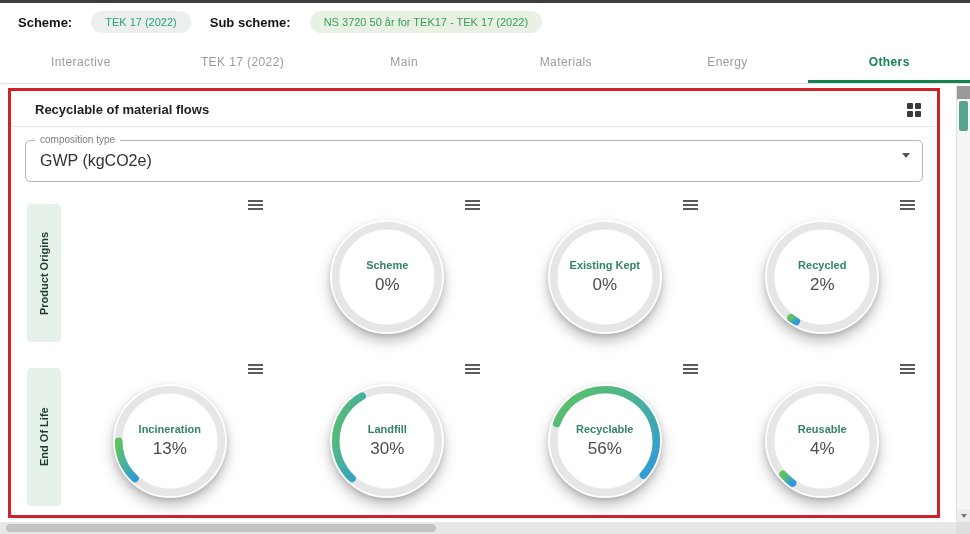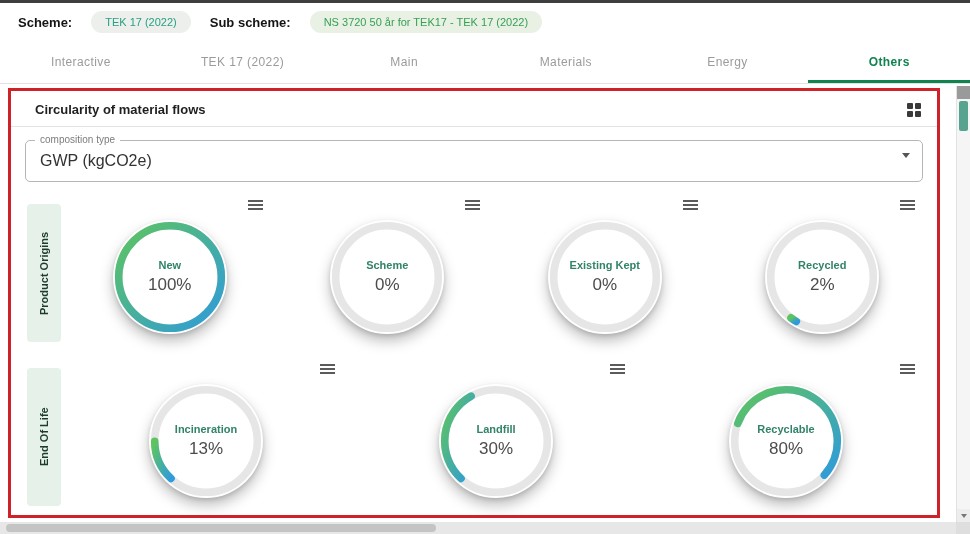--- a/index.html
+++ b/index.html
@@ -112,21 +112,21 @@
     <span class="tab-label">Energy</span>
   </div>
 
   <div class="tab active">
     <span class="tab-label">Others</span>
   </div>
 </nav>
 
 <section class="panel">
   <div class="panel-header">
-    <span class="panel-title">Circularity of material flows</span>
+    <span class="panel-title">Recyclable of material flows</span>
     <span class="grid-icon">
       <svg viewBox="0 0 14 14" width="14" height="14">
         <rect x="0" y="0" width="6" height="6" rx="1" fill="#3a3a3a"></rect>
         <rect x="8" y="0" width="6" height="6" rx="1" fill="#3a3a3a"></rect>
         <rect x="0" y="8" width="6" height="6" rx="1" fill="#3a3a3a"></rect>
         <rect x="8" y="8" width="6" height="6" rx="1" fill="#3a3a3a"></rect>
       </svg>
     </span>
   </div>
   <div class="divider"></div>
@@ -140,36 +140,20 @@
   <div class="rows">
   <div class="gauge-row">
     <div class="row-label">Product Origins</div>
     <div class="gauge-cells">
   <div class="gauge-cell">
     <div class="burger">
               <div></div>
               <div></div>
               <div></div>
             </div>
-    <div class="gauge">
-      <svg viewBox="0 0 120 120">
-                <defs>
-                  <linearGradient id="ggrad0" x1="0%" y1="0%" x2="100%" y2="100%">
-                    <stop offset="0%" stop-color="#5ec45f"></stop>
-                    <stop offset="100%" stop-color="#2f9bdb"></stop>
-                  </linearGradient>
-                </defs>
-                <circle cx="60" cy="60" r="54" fill="none" stroke="#e6e6e6" stroke-width="8"></circle>
-                <circle cx="60" cy="60" r="54" fill="none" stroke="url(#ggrad0)" stroke-width="8"></circle>
-              </svg>
-      <div class="gauge-center">
-        <span class="gauge-label">New</span>
-        <span class="gauge-pct">100%</span>
-      </div>
-    </div>
   </div>
 
   <div class="gauge-cell">
     <div class="burger">
               <div></div>
               <div></div>
               <div></div>
             </div>
     <div class="gauge">
       <svg viewBox="0 0 120 120">
@@ -300,25 +284,48 @@
                   <linearGradient id="ggrad6" x1="0%" y1="0%" x2="100%" y2="100%">
                     <stop offset="0%" stop-color="#5ec45f"></stop>
                     <stop offset="100%" stop-color="#2f9bdb"></stop>
                   </linearGradient>
                 </defs>
                 <circle cx="60" cy="60" r="54" fill="none" stroke="#e6e6e6" stroke-width="8"></circle>
                 <path d="M 9.26 41.53 A 54 54 0 1 1 100.38 95.85" fill="none" stroke="url(#ggrad6)" stroke-width="8" stroke-linecap="round"></path>
               </svg>
       <div class="gauge-center">
         <span class="gauge-label">Recyclable</span>
-        <span class="gauge-pct">80%</span>
-      </div>
-    </div>
-  </div>
-
+        <span class="gauge-pct">56%</span>
+      </div>
+    </div>
+  </div>
+
+  <div class="gauge-cell">
+    <div class="burger">
+              <div></div>
+              <div></div>
+              <div></div>
+            </div>
+    <div class="gauge">
+      <svg viewBox="0 0 120 120">
+                <defs>
+                  <linearGradient id="ggrad7" x1="0%" y1="0%" x2="100%" y2="100%">
+                    <stop offset="0%" stop-color="#5ec45f"></stop>
+                    <stop offset="100%" stop-color="#2f9bdb"></stop>
+                  </linearGradient>
+                </defs>
+                <circle cx="60" cy="60" r="54" fill="none" stroke="#e6e6e6" stroke-width="8"></circle>
+                <path d="M 29.03 104.23 A 54 54 0 0 1 19.00 95.14" fill="none" stroke="url(#ggrad7)" stroke-width="8" stroke-linecap="round"></path>
+              </svg>
+      <div class="gauge-center">
+        <span class="gauge-label">Reusable</span>
+        <span class="gauge-pct">4%</span>
+      </div>
+    </div>
+  </div>
 </div>
   </div>
 </div>
 </section>
 
 <div class="vscroll">
   <div class="btn-up"></div>
   <div class="thumb"></div>
   <div class="btn-down">
       <span></span>

